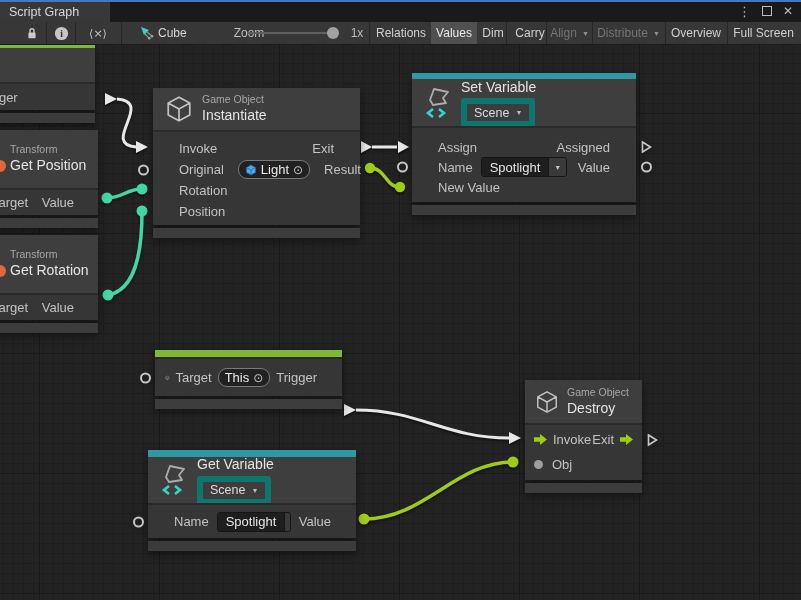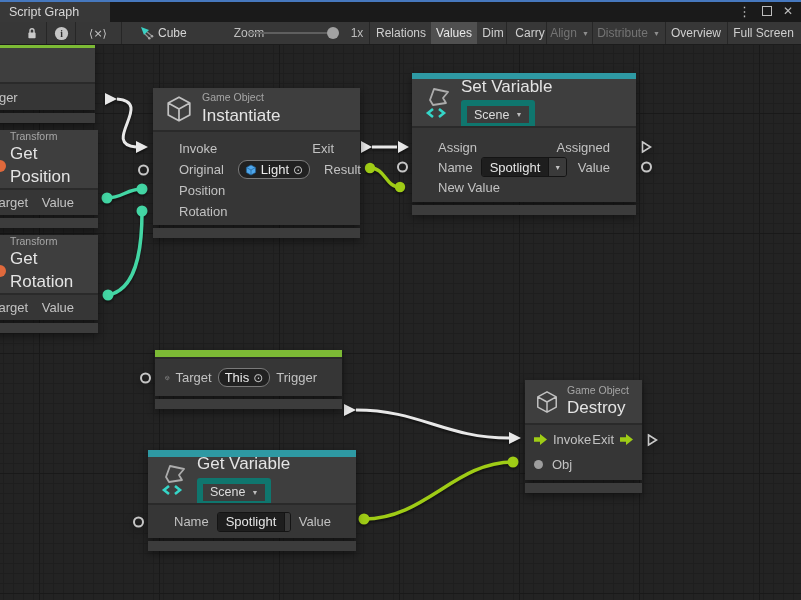--- a/index.html
+++ b/index.html
@@ -39,21 +39,21 @@
   .wires path{fill:none;}
   .w-white path{stroke:#E8E8E8;stroke-width:3px;} .w-white polygon{fill:#E8E8E8;}
   .w-lime  path{stroke:#9FCC16;stroke-width:3.5px;} .w-lime circle{fill:#9FCC16;}
   .w-mint  path{stroke:#43D6A4;stroke-width:3.5px;} .w-mint circle{fill:#43D6A4;}
   
   .node{position:absolute;z-index:2;font-size:13px;color:#C2C2C2;filter:drop-shadow(0 3px 4px rgba(0,0,0,.45));}
   .colorbar{width:100%;}
   .bar-teal{height:6px;background:#2E99A3;} .bar-green{height:7px;background:#7CBA35;}
   .nheader{background:#3E3E3E;display:flex;align-items:center;gap:9px;padding:0 10px;box-sizing:border-box;}
   .ncat{font-size:10.5px;color:#A6A6A6;line-height:1.25;}
-  .ntitle{font-size:17px;color:#E4E4E4;line-height:1.3;}
+  .ntitle{font-size:14px;color:#E4E4E4;line-height:1.3;}
   .nbody{background:#363636;border-top:2px solid #2A2A2A;position:relative;}
   .nfooter{height:10px;background:#3C3C3C;margin-top:3px;}
   .nrow{position:relative;display:flex;align-items:center;box-sizing:border-box;}
   .spacer{margin-left:auto;}
   .pin{position:absolute;top:50%;transform:translateY(-50%);display:flex;align-items:center;}
   .pin.pl{left:-15px;} .pin.pr{right:-16px;}
   .circle{width:7px;height:7px;border:2px solid #C6C6C6;border-radius:50%;background:transparent;}
   .gdot{display:inline-block;width:9px;height:9px;border-radius:50%;background:#9E9E9E;}
   .objfield{display:inline-flex;align-items:center;gap:4px;background:#212121;border:1px solid #7A7A7A;
             border-radius:9px;padding:0 6px;height:17px;color:#EAEAEA;}
@@ -268,24 +268,24 @@
             <svg width="12" height="12" viewBox="0 0 26 26">
               <path d="M13,2 L23,7.5 V18.5 L13,24 L3,18.5 V7.5 Z" fill="#4FA7EC" stroke="#1F5E93" stroke-width="1.5"></path>
               <path d="M3,7.5 L13,13 L23,7.5 M13,13 V24" fill="none" stroke="#1F5E93" stroke-width="1.5"></path>
             </svg>
             <span>Light</span>
             <span class="tgt">⊙</span>
           </span>
           <span class="spacer">Result</span>
         </div>
         <div class="nrow" style="height:21px;padding:0 26px;">
+          <span>Rotation</span>
+        </div>
+        <div class="nrow" style="height:21px;padding:0 26px;">
           <span>Position</span>
-        </div>
-        <div class="nrow" style="height:21px;padding:0 26px;">
-          <span>Rotation</span>
         </div>
       </div>
       <div class="nfooter"></div>
     </div>
 
     <div class="node" style="left:412px;top:29px;width:224px;">
       <div class="colorbar bar-teal"></div>
       <div class="nheader" style="height:47px;">
         <svg width="30" height="36" viewBox="0 0 30 36">
           <path d="M8,15 L12,4 L26,7 L21,13 L24,18 L11,20 Z" fill="none" stroke="#ACACAC" stroke-width="1.8" stroke-linejoin="round"></path>

